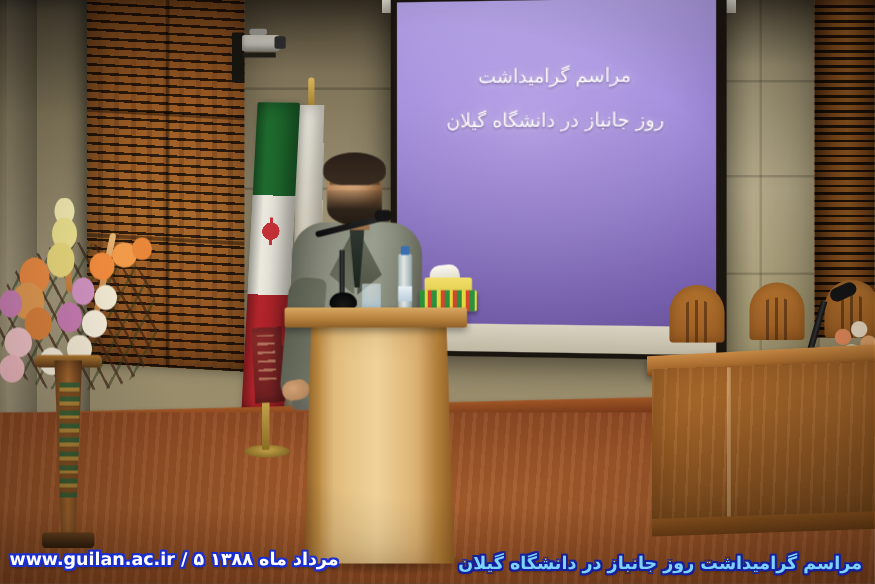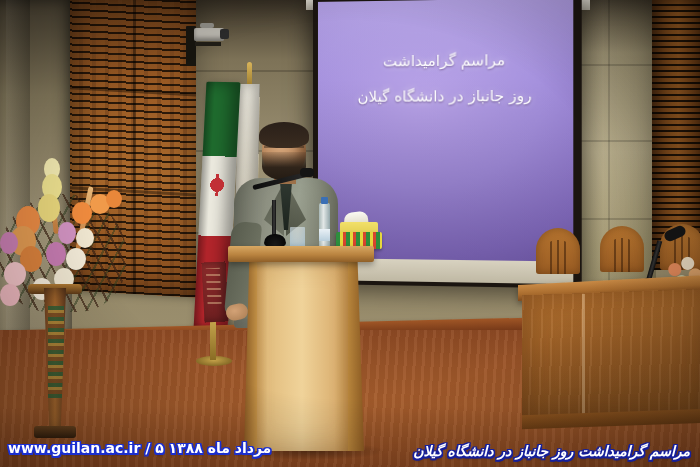--- a/index.html
+++ b/index.html
@@ -467,27 +467,26 @@
     text-shadow:
       -1.5px 0 0 #1b2fd0, 1.5px 0 0 #1b2fd0, 0 -1.5px 0 #1b2fd0, 0 1.5px 0 #1b2fd0,
       -1.5px -1.5px 0 #1b2fd0, 1.5px -1.5px 0 #1b2fd0, -1.5px 1.5px 0 #1b2fd0, 1.5px 1.5px 0 #1b2fd0,
       0 2px 3px rgba(0,0,0,.5);
   }
   .caption-right{
     position:absolute;right:10px;bottom:8px;
     direction:rtl;
     font-family:"DejaVu Sans","Liberation Sans",sans-serif;
     font-size:14px;font-weight:bold;
-    color:#ffffff;
+    color:#7dd3fc;
     white-space:nowrap;
     text-shadow:
       -1.5px 0 0 #16209c, 1.5px 0 0 #16209c, 0 -1.5px 0 #16209c, 0 1.5px 0 #16209c,
       -1.5px -1.5px 0 #16209c, 1.5px -1.5px 0 #16209c, -1.5px 1.5px 0 #16209c, 1.5px 1.5px 0 #16209c,
       0 2px 3px rgba(0,0,0,.5);
-    font-style: italic;
   }
 
   
   .vignette{
     position:absolute;inset:0;pointer-events:none;
     background:radial-gradient(ellipse at 50% 45%, rgba(0,0,0,0) 52%, rgba(0,0,0,.34) 100%);
   }
 </style>
 </head>
 <body>

